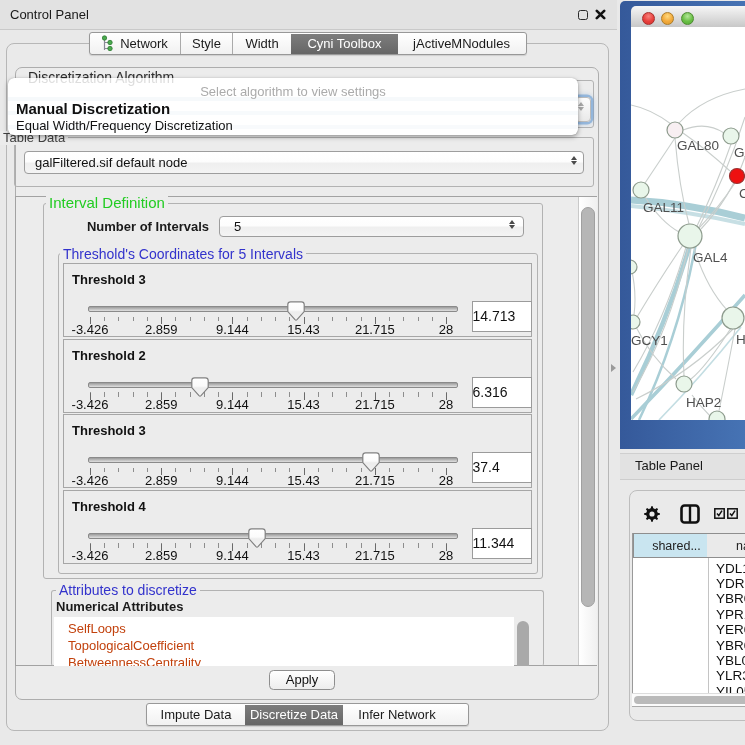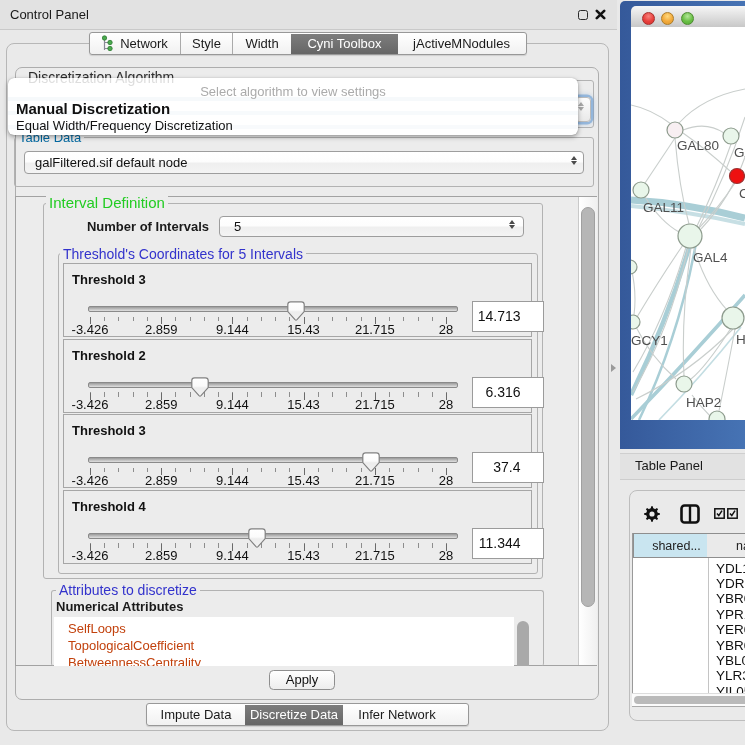--- a/index.html
+++ b/index.html
@@ -18,21 +18,21 @@
 .updn div{width:0;height:0;border-left:3.5px solid transparent;border-right:3.5px solid transparent;margin:1px auto}
 .upt{border-bottom:4.5px solid #4a4a4a}
 .dnt{border-top:4.5px solid #4a4a4a}
 .tpanel{position:absolute;left:63px;width:467px;height:72px;border:1px solid #a6a6a6;background:#ececec}
 .thname{position:absolute;left:8px;top:8px;font-size:13px;font-weight:bold;color:#111}
 .groove{position:absolute;left:24px;top:42px;width:368px;height:4px;border:1px solid #8a8a8a;border-radius:2px;background:linear-gradient(#9a9a9a,#e0e0e0)}
 .minor{position:absolute;left:26px;top:52.7px;width:358px;height:4.8px;background:repeating-linear-gradient(90deg,#8d8d8d 0,#8d8d8d 1px,transparent 1px,transparent 14.24px)}
 .major{position:absolute;left:26px;top:53px;width:358px;height:7px;background:repeating-linear-gradient(90deg,#6a6a6a 0,#6a6a6a 1px,transparent 1px,transparent 71.2px)}
 .slab{position:absolute;top:59.5px;font-size:13px;color:#111;transform:translateX(-50%);line-height:11px}
 .thumb{position:absolute;top:37px;width:18px;height:20px}
-.tfield{position:absolute;left:407.5px;top:37px;width:48px;height:29px;background:#ffffff;border:1px solid #9b9b9b;font-size:14px;color:#111;text-align:right;padding-right:22px;line-height:29px}
+.tfield{position:absolute;left:407.5px;top:37px;width:48px;height:29px;background:#ffffff;border:1px solid #9b9b9b;font-size:14px;color:#111;padding-right:10px;line-height:29px}
 .scrbV{position:absolute;background:linear-gradient(90deg,#ffffff,#f0f0f0);border-left:1px solid #c9c9c9}
 </style>
 </head>
 <body>
 
 <div class="ab" style="left:0;top:0;width:617px;height:731px;background:#e9e9e9">
 
   <div class="ab" style="left:0;top:0;width:617px;height:29px;background:#e2e2e2;border-bottom:1px solid #c9c9c9"></div>
   <div class="ab t13" style="left:10px;top:8px">Control Panel</div>
   <div class="ab" style="left:578px;top:10px;width:8px;height:8px;border:1.5px solid #2a2a2a;border-radius:2.5px"></div>
@@ -64,21 +64,21 @@
   <div class="grp" style="left:22px;top:80px;width:570px;height:46px;background:#ececec"></div>
   <div class="gt" style="left:25px;top:70px;color:#2a2a2a">Discretization Algorithm</div>
 
   <div class="ab" style="left:575px;top:97px;width:14px;height:23px;border-radius:4px;background:linear-gradient(#fdfdfd,#e9e9e9);box-shadow:0 0 0 2.5px rgba(108,158,212,0.6),0 0 5px 2.5px rgba(108,158,212,0.35);border:1px solid #bbbbbb"></div>
   <div class="updn" style="left:576px;top:101px;opacity:0.45">
       <div class="upt"></div>
       <div class="dnt"></div>
     </div>
 
   <div class="grp" style="left:14px;top:137px;width:578px;height:48px"></div>
-  <div class="gt" style="left:16px;top:131px;color:#0369a1;font-size:13px">Table Data</div>
+  <div class="gt" style="left:0;top:131px;color:#404040;font-size:13px">Table Data</div>
   <div class="combo" style="left:24px;top:151px;width:558px;height:21px;line-height:21px"><span style="margin-left:10px">galFiltered.sif default node</span></div>
   <div class="updn" style="left:569px;top:155px">
       <div class="upt"></div>
       <div class="dnt"></div>
     </div>
 
   <div class="ab" style="left:15px;top:196px;width:582px;height:470px;border:1px solid #a2a2a2;background:#ececec;box-sizing:border-box"></div>
   <div class="scrbV" style="left:578px;top:197px;width:18px;height:468px"></div>
   <div class="ab" style="left:581px;top:207px;width:12px;height:398px;background:#b6b6b6;border:1px solid #a0a0a0;border-radius:7px"></div>
 

